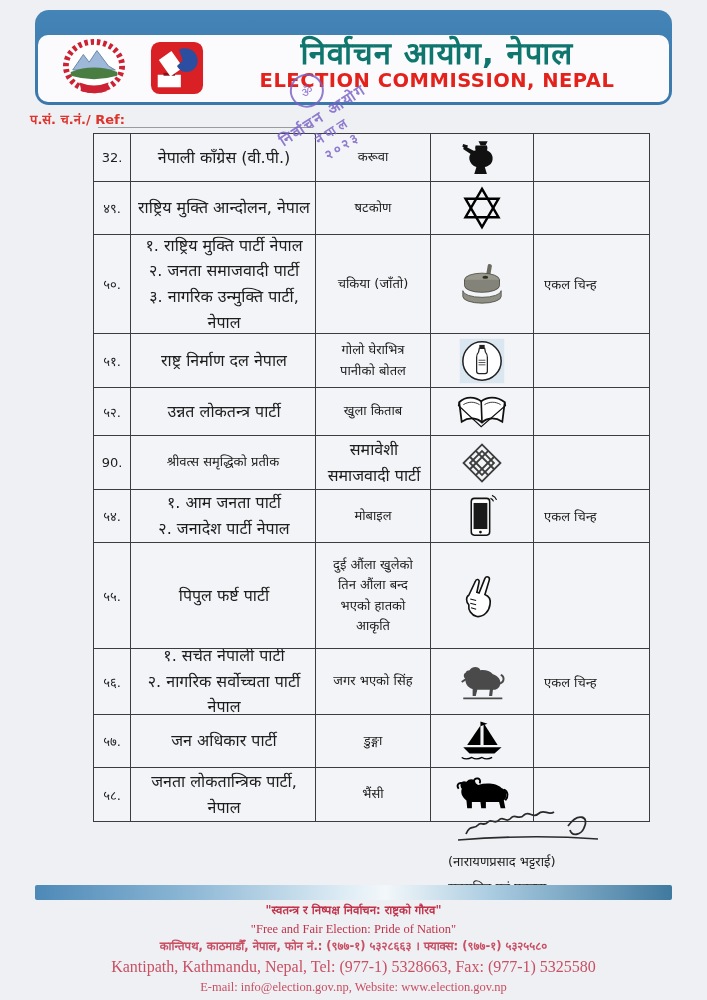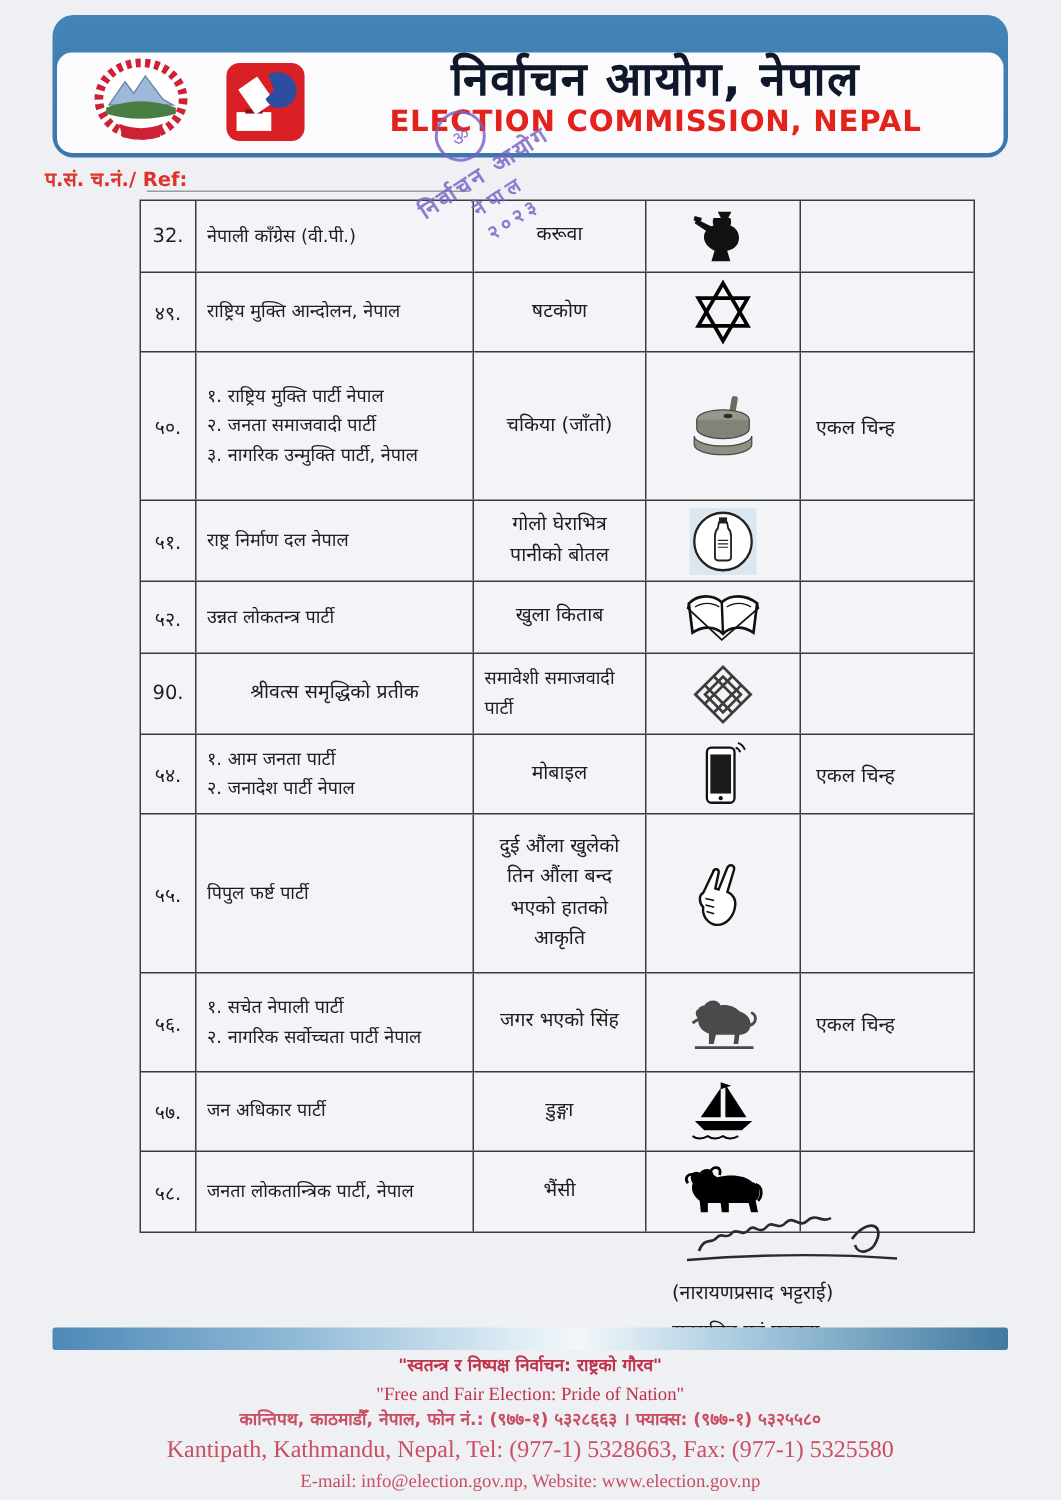--- a/index.html
+++ b/index.html
@@ -6,42 +6,42 @@
   .page{position:relative;width:707px;height:1000px;background:#eef0f4;overflow:hidden;
         font-family:"DejaVu Sans","Liberation Sans",sans-serif;color:#1d1d1d;}
   
   .hdr-card{position:absolute;left:35px;top:10px;width:637px;height:95px;
             background:linear-gradient(180deg,#4484b6,#3a77ab);border-radius:14px;}
   .hdr-inner{position:absolute;left:3px;right:3px;top:25px;bottom:3px;background:#fbfbfd;
              border-radius:10px;}
   .coa{position:absolute;left:22px;top:3px;}
   .eclogo{position:absolute;left:112px;top:6px;}
   .hdr-titles{position:absolute;left:175px;right:8px;top:2px;text-align:center;line-height:1.05;}
-  .t-np{font-size:31px;font-weight:bold;color:#0f172a;letter-spacing:1px;}
+  .t-np{font-size:31px;font-weight:bold;color:#0f766e;letter-spacing:1px;}
   .t-en{font-size:19.5px;font-weight:bold;color:#e3221b;letter-spacing:.5px;margin-top:1px;}
   
   .ref{position:absolute;left:30px;top:110px;font-size:13px;font-weight:bold;color:#e0332b;}
   .ref-line{position:absolute;left:98px;top:127px;width:215px;height:1px;background:#9b9b9b;}
   
   .stamp{position:absolute;left:248px;top:66px;width:170px;height:130px;z-index:6;
          transform:rotate(-33deg);text-align:center;color:#7a62c6;opacity:.82;pointer-events:none;}
   .stamp .emb{width:30px;height:30px;border:2px solid #7a62c6;border-radius:50%;margin:0 auto 1px auto;
               display:flex;align-items:center;justify-content:center;font-size:13px;}
   .stamp .l1{font-size:15px;font-weight:bold;letter-spacing:2px;}
   .stamp .l2{font-size:13px;font-weight:bold;letter-spacing:4px;}
   .stamp .l3{font-size:13px;font-weight:bold;letter-spacing:3px;}
   
   .tbl{position:absolute;left:93px;top:133px;width:555px;border:1px solid #3c3c3c;background:rgba(255,255,255,.25);}
   .trow{display:grid;grid-template-columns:37px 185px 115px 103px 115px;border-bottom:1px solid #3c3c3c;}
   .trow:last-child{border-bottom:none;}
   .cell{border-right:1px solid #3c3c3c;box-sizing:border-box;overflow:hidden;}
   .cell:last-child{border-right:none;}
   .num{display:flex;align-items:center;justify-content:center;font-size:13px;}
   .party{display:flex;flex-direction:column;justify-content:center;padding:3px 5px 3px 7px;
-         font-size:12px;line-height:1.6;}
+         font-size:16px;line-height:1.6;text-align:center;}
   .symname{display:flex;align-items:center;justify-content:center;text-align:center;
            padding:2px 9px;font-size:13px;line-height:1.55;}
   .sym{display:flex;align-items:center;justify-content:center;}
   .note{display:flex;align-items:center;padding-left:10px;font-size:13px;}
   
   .sig{position:absolute;left:448px;top:810px;width:240px;}
   .sig-name{font-size:13px;margin-top:2px;}
   .sig-title{font-size:13px;margin-top:8px;}
   
   .foot-bar{position:absolute;left:35px;top:885px;width:637px;height:15px;border-radius:2px;

